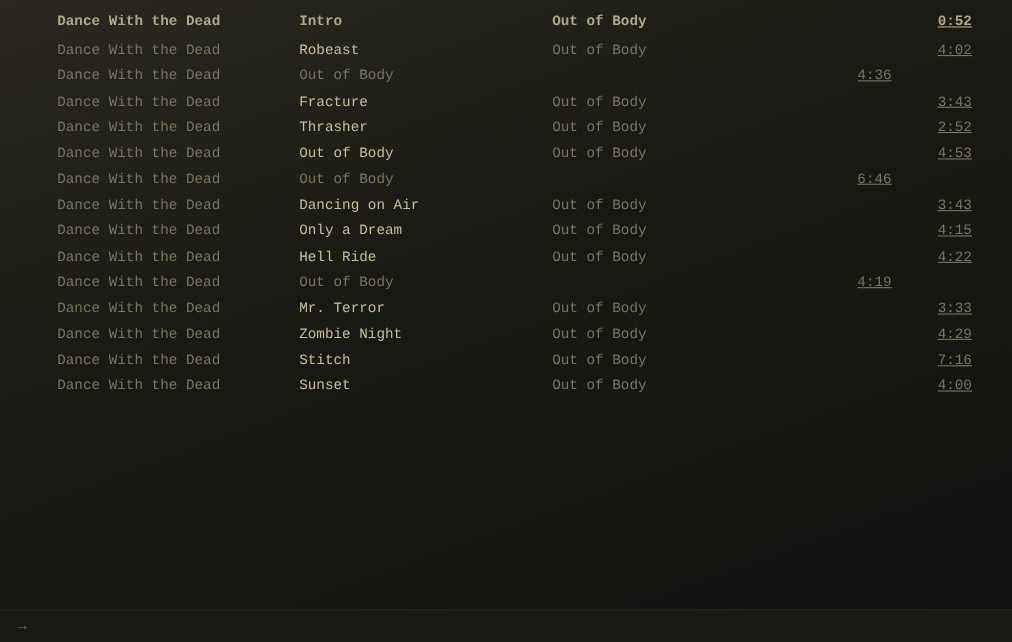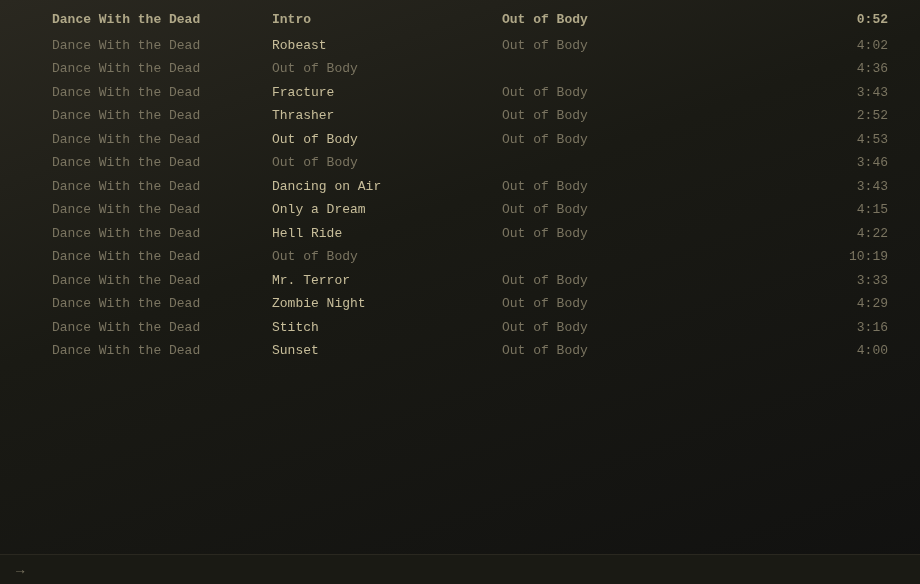--- a/index.html
+++ b/index.html
@@ -57,22 +57,23 @@
     .track-row .col-album {
       color: #7a7460;
     }
 
     .track-row.header .col-album {
       color: #b0a888;
     }
 
     .track-row .col-duration {
       color: #7a7460;
-      text-align: right;
+      text-align: center;
       min-width: 40px;
+      text-decoration: underline;
     }
 
     .track-row.header .col-duration {
       color: #b0a888;
     }
 
     .bottom-bar {
       position: absolute;
       bottom: 0;
       left: 0;
@@ -135,21 +136,21 @@
       <span class="col-artist">Dance With the Dead</span>
       <span class="col-title">Out of Body</span>
       <span class="col-album">Out of Body</span>
       <span></span>
       <span class="col-duration">4:53</span>
     </div>
       <div class="track-row">
       <span class="col-artist">Dance With the Dead</span>
       <span class="col-album">Out of Body</span>
       <span></span>
-      <span class="col-duration">3:46</span>
+      <span class="col-duration">6:46</span>
     </div>
       <div class="track-row">
       <span class="col-artist">Dance With the Dead</span>
       <span class="col-title">Dancing on Air</span>
       <span class="col-album">Out of Body</span>
       <span></span>
       <span class="col-duration">3:43</span>
     </div>
       <div class="track-row">
       <span class="col-artist">Dance With the Dead</span>
@@ -162,42 +163,42 @@
       <span class="col-artist">Dance With the Dead</span>
       <span class="col-title">Hell Ride</span>
       <span class="col-album">Out of Body</span>
       <span></span>
       <span class="col-duration">4:22</span>
     </div>
       <div class="track-row">
       <span class="col-artist">Dance With the Dead</span>
       <span class="col-album">Out of Body</span>
       <span></span>
-      <span class="col-duration">10:19</span>
+      <span class="col-duration">4:19</span>
     </div>
       <div class="track-row">
       <span class="col-artist">Dance With the Dead</span>
       <span class="col-title">Mr. Terror</span>
       <span class="col-album">Out of Body</span>
       <span></span>
       <span class="col-duration">3:33</span>
     </div>
       <div class="track-row">
       <span class="col-artist">Dance With the Dead</span>
       <span class="col-title">Zombie Night</span>
       <span class="col-album">Out of Body</span>
       <span></span>
       <span class="col-duration">4:29</span>
     </div>
       <div class="track-row">
       <span class="col-artist">Dance With the Dead</span>
       <span class="col-title">Stitch</span>
       <span class="col-album">Out of Body</span>
       <span></span>
-      <span class="col-duration">3:16</span>
+      <span class="col-duration">7:16</span>
     </div>
       <div class="track-row">
       <span class="col-artist">Dance With the Dead</span>
       <span class="col-title">Sunset</span>
       <span class="col-album">Out of Body</span>
       <span></span>
       <span class="col-duration">4:00</span>
     </div>
     </div>
 </div>

